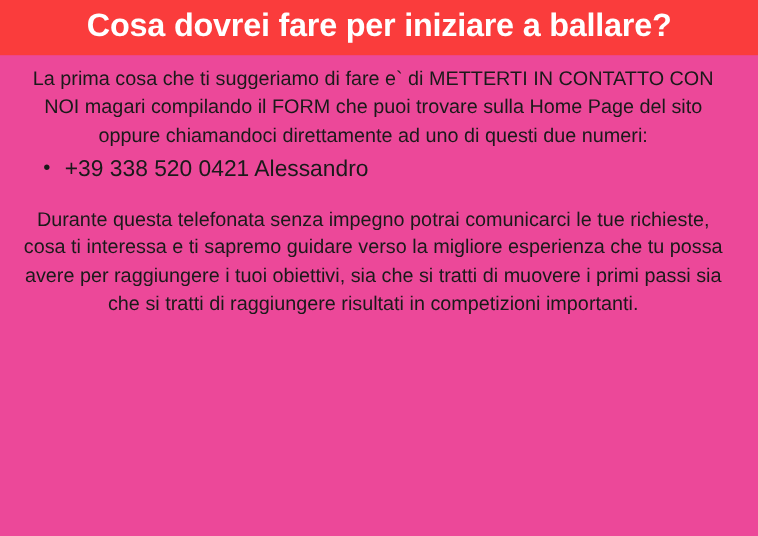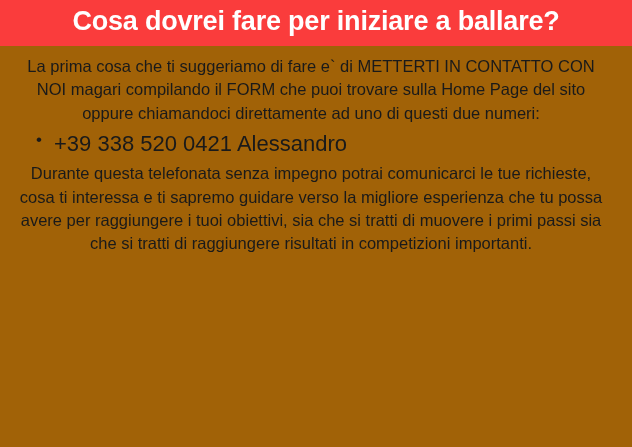--- a/index.html
+++ b/index.html
@@ -10,21 +10,21 @@
     width: 632px;
     height: 447px;
     background: #ffffff;
     font-family: "Liberation Sans", sans-serif;
     overflow: hidden;
   }
   .page {
     width: 632px;
     height: 447px;
     position: relative;
-    background: #a16207;
+    background: #ec4899;
     box-sizing: border-box;
   }
   .title-bar {
     width: 100%;
     background: #fa3c3c;
     padding: 6px 0 9px 0;
     box-sizing: border-box;
   }
   .title-text {
     color: #ffffff;
@@ -47,37 +47,37 @@
     text-align: center;
     margin: 0;
   }
   .bullet-list {
     list-style: none;
     margin: 3px 0 2px 0;
     padding: 0 0 0 16px;
   }
   .bullet-list li {
     color: #1a1a1a;
-    font-size: 22px;
+    font-size: 19px;
     line-height: 1.45;
     text-align: left;
     position: relative;
     padding-left: 22px;
   }
   .bullet-list li::before {
     content: "\2022";
     position: absolute;
     left: 4px;
     top: 0;
     font-size: 17px;
     line-height: 1.45;
     color: #1a1a1a;
   }
   .para-2 {
-    margin-top: 2px;
+    margin-top: 16px;
   }
 </style>
 </head>
 <body>
 
 <div class="page">
 
   <div class="title-bar">
     <h1 class="title-text">Cosa dovrei fare per iniziare a ballare?</h1>
   </div>

